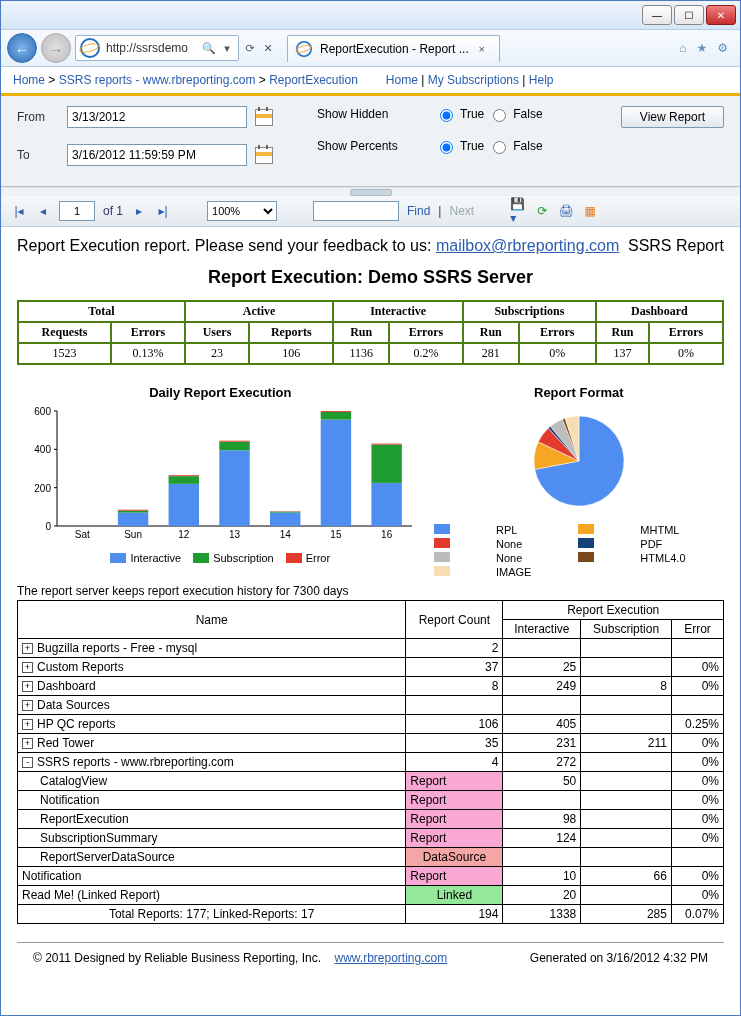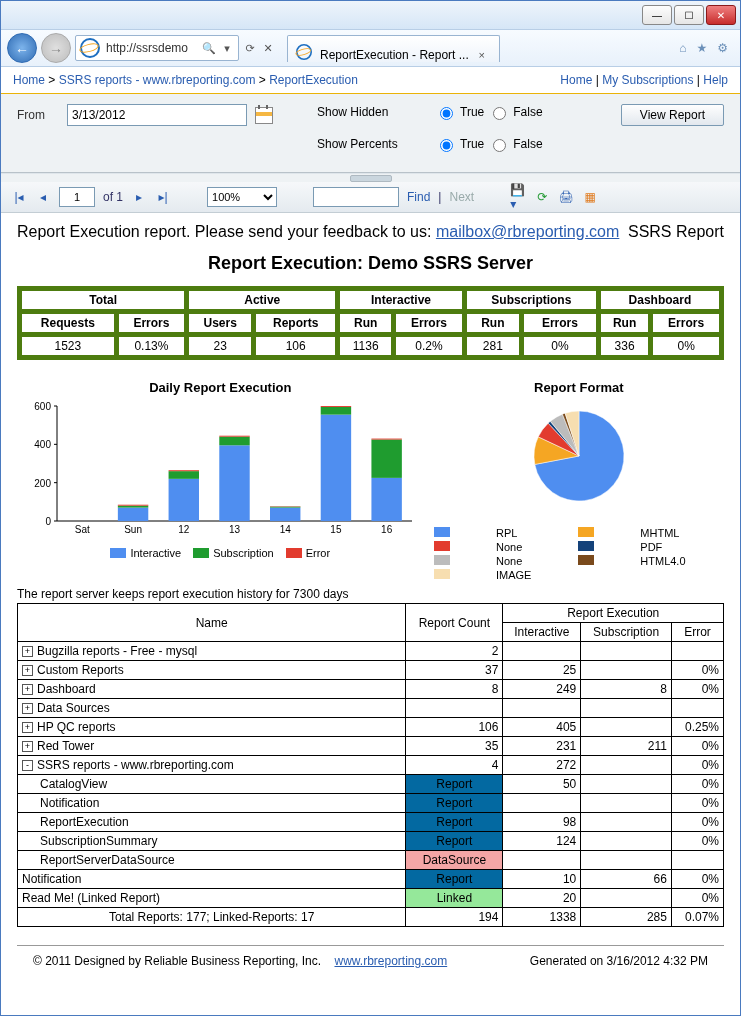--- a/index.html
+++ b/index.html
@@ -8,25 +8,25 @@
 .winbtn { width:28px; height:18px; margin-left:2px; border:1px solid #888; border-radius:3px; display:flex; align-items:center; justify-content:center; font-size:10px; background:linear-gradient(#fdfdfd,#e6e6e6);}
 .winbtn.close { background:linear-gradient(#f08080,#c72c2c); color:#fff; border-color:#8b1a1a;}
 .navbar { height:36px; display:flex; align-items:center; padding:0 6px; gap:4px; border-bottom:1px solid #b8cee6; background:linear-gradient(#f7fbff,#e8f1fb);}
 .navcircle { width:28px; height:28px; border-radius:50%; background:radial-gradient(#7db4ec,#2f6bb3); color:#fff; display:flex; align-items:center; justify-content:center; font-size:14px; border:1px solid #2f6bb3;}
 .navcircle.disabled { background:radial-gradient(#e0e0e0,#bcbcbc); color:#888; border-color:#aaa;}
 .addrbox { display:flex; align-items:center; height:24px; border:1px solid #99b4d1; background:#fff; border-radius:2px; padding:0 4px; gap:4px;}
 .ie-icon { width:16px; height:16px; border:2px solid #1e6fc1; border-radius:50%; position:relative;}
 .ie-icon::after{content:""; position:absolute; width:18px; height:6px; border:1.5px solid #f5a623; border-radius:50%; left:-3px; top:4px; transform:rotate(-15deg);}
 .addrtext { font-size:12px; color:#333; width:90px; border:none; outline:none;}
 .icon-sm { width:14px; height:14px; display:inline-flex; align-items:center; justify-content:center; color:#555; font-size:11px;}
-.tab { display:flex; align-items:flex-end; height:26px; background:linear-gradient(#fff,#eef4fb); border:1px solid #99b4d1; border-bottom:none; padding:0 10px 0 6px; gap:6px; border-radius:2px 2px 0 0; margin-left:8px;}
+.tab { display:flex; align-items:center; height:26px; background:linear-gradient(#fff,#eef4fb); border:1px solid #99b4d1; border-bottom:none; padding:0 10px 0 6px; gap:6px; border-radius:2px 2px 0 0; margin-left:8px;}
 .tab-spacer{flex:1;}
 .topright { display:flex; gap:10px; color:#dfeaf7; align-items:center; padding-right:6px;}
 .topright span{ color:#6b90b9;}
-.breadcrumb-bar { padding:6px 12px; display:flex; justify-content:space-between; font-size:12px; border-bottom:1px solid #eab308; background:#fff;gap:28px;}
+.breadcrumb-bar { padding:6px 12px; display:flex; font-size:12px; border-bottom:3px solid #eab308; background:#fff;gap:28px;}
 .breadcrumb-bar a{ color:#2a5db0; text-decoration:none;}
 .param-area { background:#eef2f4; border-bottom:1px solid #b8c2c9; padding:10px 16px 4px 16px;}
 .param-row { display:flex; align-items:center; margin-bottom:16px; gap:8px;}
 .param-row label{ width:42px; color:#333;}
 .param-row input[type=text]{ width:170px; height:18px; border:1px solid #7a9ab3; padding:1px 4px; font-size:12px;}
 .cal-icon { width:16px; height:15px; display:inline-block; background:linear-gradient(#fff 30%,#f5b742 30% 55%,#fff 55%); border:1px solid #888; position:relative;}
 .cal-icon::before{content:""; position:absolute; top:-3px; left:2px; width:2px; height:4px; background:#666; box-shadow:8px 0 #666;}
 .plabel { width:110px; display:inline-block;}
 .radio-group{ display:flex; gap:4px; align-items:center;}
 .view-btn { margin-left:auto; align-self:flex-start; padding:3px 18px; background:linear-gradient(#fefefe,#e2e8ee); border:1px solid #7a9ab3; border-radius:2px; font-size:12px;}
@@ -37,37 +37,37 @@
 .tb-input { width:30px; height:16px; border:1px solid #7a9ab3; text-align:center; font-size:11px;}
 .tb-select { width:70px; height:20px; border:1px solid #7a9ab3; font-size:11px; background:#fff;}
 .tb-find { width:80px; height:16px; border:1px solid #7a9ab3; font-size:11px;}
 .tb-link { color:#2a5db0; }
 .tb-link.disabled{ color:#9aa;}
 .report-body { padding:10px 16px 0 16px;}
 .feedback { font-size:16px; display:flex; justify-content:space-between; margin-bottom:12px;}
 .feedback a{ color:#2a5db0;}
 h2.report-title { text-align:center; font-size:18px; font-family:Arial,sans-serif; margin:8px 0 12px;}
 table.summary { width:100%; border-collapse:collapse; font-size:12px;}
-table.summary th, table.summary td { border:5px solid #4d7c0f; text-align:center; padding:2px 4px;}
+table.summary th, table.summary td { border:2px solid #4d7c0f; text-align:center; padding:2px 4px;font-family:Liberation Serif, serif;}
 .charts { display:flex; margin-top:20px; gap:10px;}
 .barchart-area { flex:1.4;}
 .pie-area { flex:1;}
 .chart-title{ text-align:center; font-weight:bold; font-size:13px; margin-bottom:6px;}
 svg{ display:block;}
 .legend-row{ display:flex; flex-wrap:wrap; justify-content:center; gap:12px; font-size:11px; margin-top:6px;}
 .legend-item{ display:flex; align-items:center; gap:4px;}
 .sw{ width:16px; height:10px; display:inline-block;}
-.pie-legend{ display:grid; grid-template-columns:auto auto auto auto; gap:2px 8px; font-size:11px; margin-top:16px;}
+.pie-legend{ display:grid; grid-template-columns:auto auto auto auto; gap:2px 8px; font-size:11px; margin-top:8px;}
 .history-note { font-size:12px; margin:6px 0 2px;}
 table.detail { width:100%; border-collapse:collapse; font-size:12px;}
 table.detail th, table.detail td{ border:1px solid #000; padding:2px 4px;}
 table.detail th{ text-align:center; font-weight:normal;}
 table.detail td.num{ text-align:right;}
 .exp { display:inline-block; width:9px; height:9px; border:1px solid #555; font-size:9px; line-height:8px; text-align:center; margin-right:4px; vertical-align:1px;}
-.badge-report{ background:#0369a1; text-align:center;}
+.badge-report{ background:#f9a8d4; }
 .badge-ds{ background:#f4a6a6; text-align:center;}
 .badge-linked{ background:#95e89a; text-align:center;}
 .footer { padding:8px 16px 0; font-size:12px; display:flex; justify-content:space-between; border-top:1px solid #999; margin:18px 16px 0;}
 .footer a{ color:#2a5db0;}
 </style>
 </head>
 <body>
 
 <div class="window">
 
@@ -113,20 +113,25 @@
       <a href="#">Help</a>
     </div>
   </div>
 
   <div class="param-area">
     <div style="display:flex; gap:20px;">
       <div style="flex:0 0 280px;">
         <div class="param-row">
           <label>From</label>
           <input type="text" value="3/13/2012" style="">
+          <span class="cal-icon"></span>
+        </div>
+        <div class="param-row">
+          <label>To</label>
+          <input type="text" value="3/16/2012 11:59:59 PM" style="">
           <span class="cal-icon"></span>
         </div>
       </div>
       <div style="flex:0 0 260px;">
         <div class="param-row">
           <span class="plabel">Show Hidden</span>
           <span class="radio-group">
             <input type="radio" checked="" style="">
               <span>True</span>
             <input type="radio" style="">
@@ -200,21 +205,21 @@
           </tr>
       <tr id="sum-vals">
             <td>1523</td>
             <td>0.13%</td>
             <td>23</td>
             <td>106</td>
             <td>1136</td>
             <td>0.2%</td>
             <td>281</td>
             <td>0%</td>
-            <td>336</td>
+            <td>137</td>
             <td>0%</td>
           </tr>
     </tbody>
       </table>
 
     <div class="charts">
       <div class="barchart-area">
         <div class="chart-title">Daily Report Execution</div>
         <svg id="barsvg" width="400" height="140">
             <line x1="40" y1="5" x2="40" y2="120" stroke="#000"></line>

